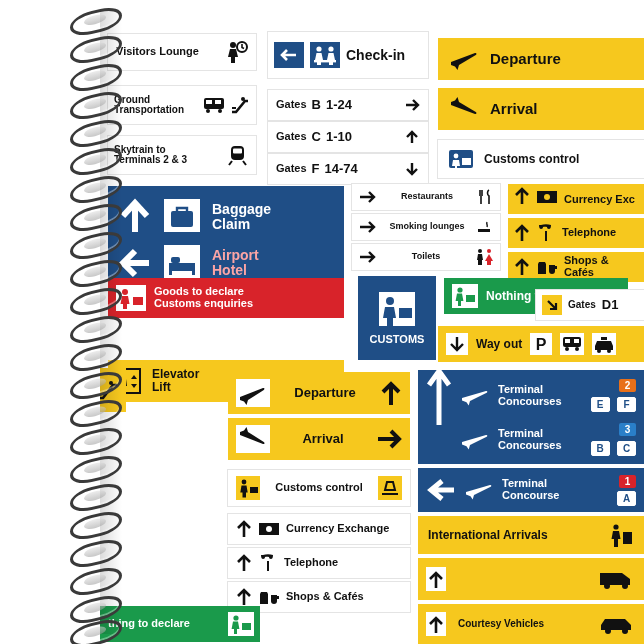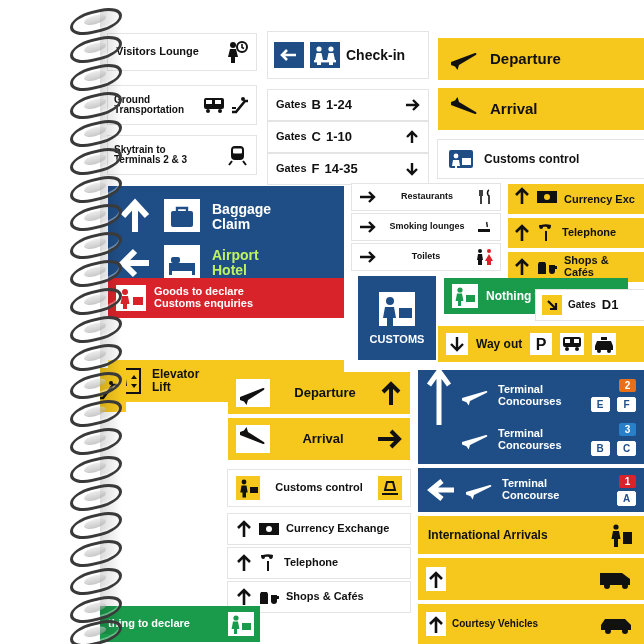--- a/index.html
+++ b/index.html
@@ -165,21 +165,21 @@
           <svg width="16" height="16" viewBox="0 0 16 16">
               <path d="M8 14V3M3 8l5-5 5 5" stroke="#111" stroke-width="2.4" fill="none"></path>
             </svg>
         </span>
       </div>
 
       <div class="sign white" style="left:168px;top:144px;width:160px;height:30px;box-shadow:0 0 0 1px #e4e4e4;padding:0 8px;justify-content:space-between;">
         <span class="row">
           <span class="txt sz11">Gates</span>
           <span class="txt sz13">F</span>
-          <span class="txt sz13">14-35</span>
+          <span class="txt sz13">14-74</span>
         </span>
         <span class="ico">
           <svg width="16" height="16" viewBox="0 0 16 16">
               <path d="M8 2v11M3 8l5 5 5-5" stroke="#111" stroke-width="2.4" fill="none"></path>
             </svg>
         </span>
       </div>
 
       <div class="sign yellow" style="left:338px;top:28px;width:206px;height:42px;padding:0 10px;gap:12px;">
         <span class="ico">
@@ -238,21 +238,21 @@
         </span>
         <span class="ico">
           <svg width="40" height="40" viewBox="0 0 40 40">
               <rect x="2" y="2" width="36" height="36" fill="#fff"></rect>
               <rect x="7" y="20" width="26" height="8" fill="#1f4e86"></rect>
               <rect x="9" y="14" width="9" height="6" rx="2" fill="#1f4e86"></rect>
               <rect x="7" y="28" width="3" height="4" fill="#1f4e86"></rect>
               <rect x="30" y="28" width="3" height="4" fill="#1f4e86"></rect>
             </svg>
         </span>
-        <span class="stack txt sz14" style="color:#bef264;">
+        <span class="stack txt sz14" style="color:#fca5a5;">
           <span>Airport</span>
           <span>Hotel</span>
         </span>
       </div>
 
       <div class="sign white" style="left:252px;top:174px;width:148px;height:26px;box-shadow:0 0 0 1px #e4e4e4;padding:0 6px;justify-content:space-between;">
         <span class="ico">
           <svg width="20" height="18" viewBox="0 0 20 18">
               <path d="M2 9h13M11 4l5 5-5 5" stroke="#111" stroke-width="2.4" fill="none"></path>
             </svg>
@@ -628,21 +628,21 @@
         </span>
         <span class="ico" style="margin-left:auto;">
           <svg width="38" height="24" viewBox="0 0 38 24">
               <path d="M2 6h22l8 6v6H2z" fill="#111"></path>
               <circle cx="9" cy="19" r="3" fill="#111"></circle>
               <circle cx="27" cy="19" r="3" fill="#111"></circle>
             </svg>
         </span>
       </div>
 
-      <div class="sign yellow" style="left:318px;top:594px;width:226px;height:40px;padding:0 8px;gap:6px;text-align:center;">
+      <div class="sign yellow" style="left:318px;top:594px;width:226px;height:40px;padding:0 8px;gap:12px;text-align:center;">
         <span class="ico">
           <svg width="20" height="24" viewBox="0 0 20 24">
               <rect width="20" height="24" fill="#fff"></rect>
               <path d="M10 21V6M4 12l6-6 6 6" stroke="#111" stroke-width="2.6" fill="none"></path>
             </svg>
         </span>
         <span class="txt sz10">Courtesy Vehicles</span>
         <span class="ico" style="margin-left:auto;">
           <svg width="38" height="22" viewBox="0 0 38 22">
               <path d="M3 12l4-6h20l6 6v5H3z" fill="#111"></path>

